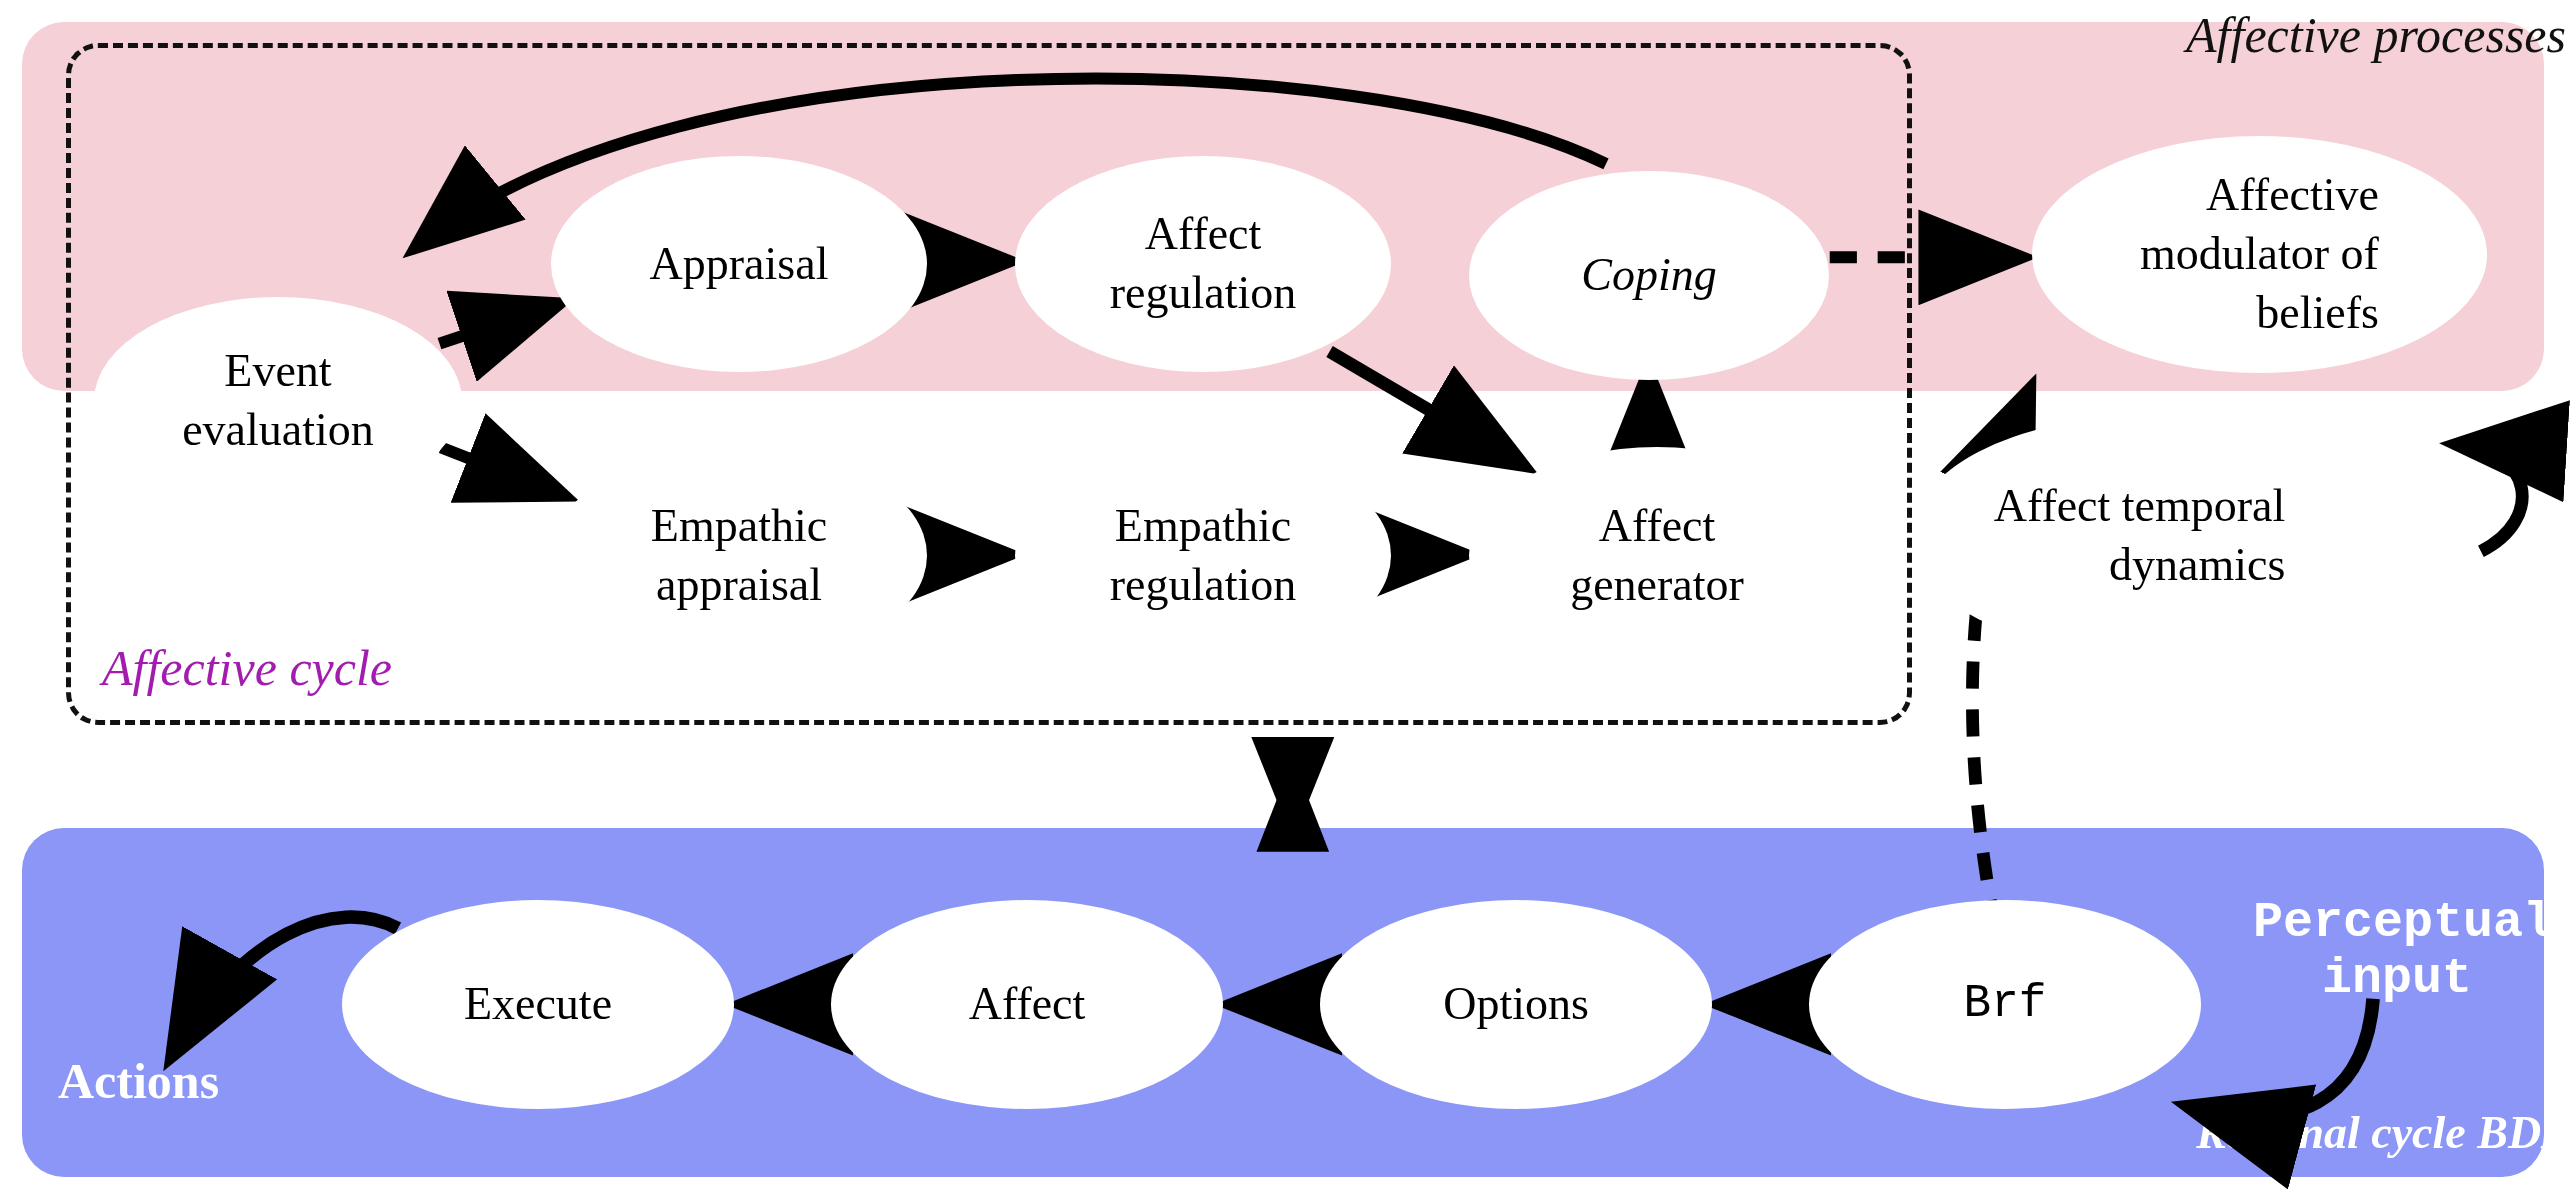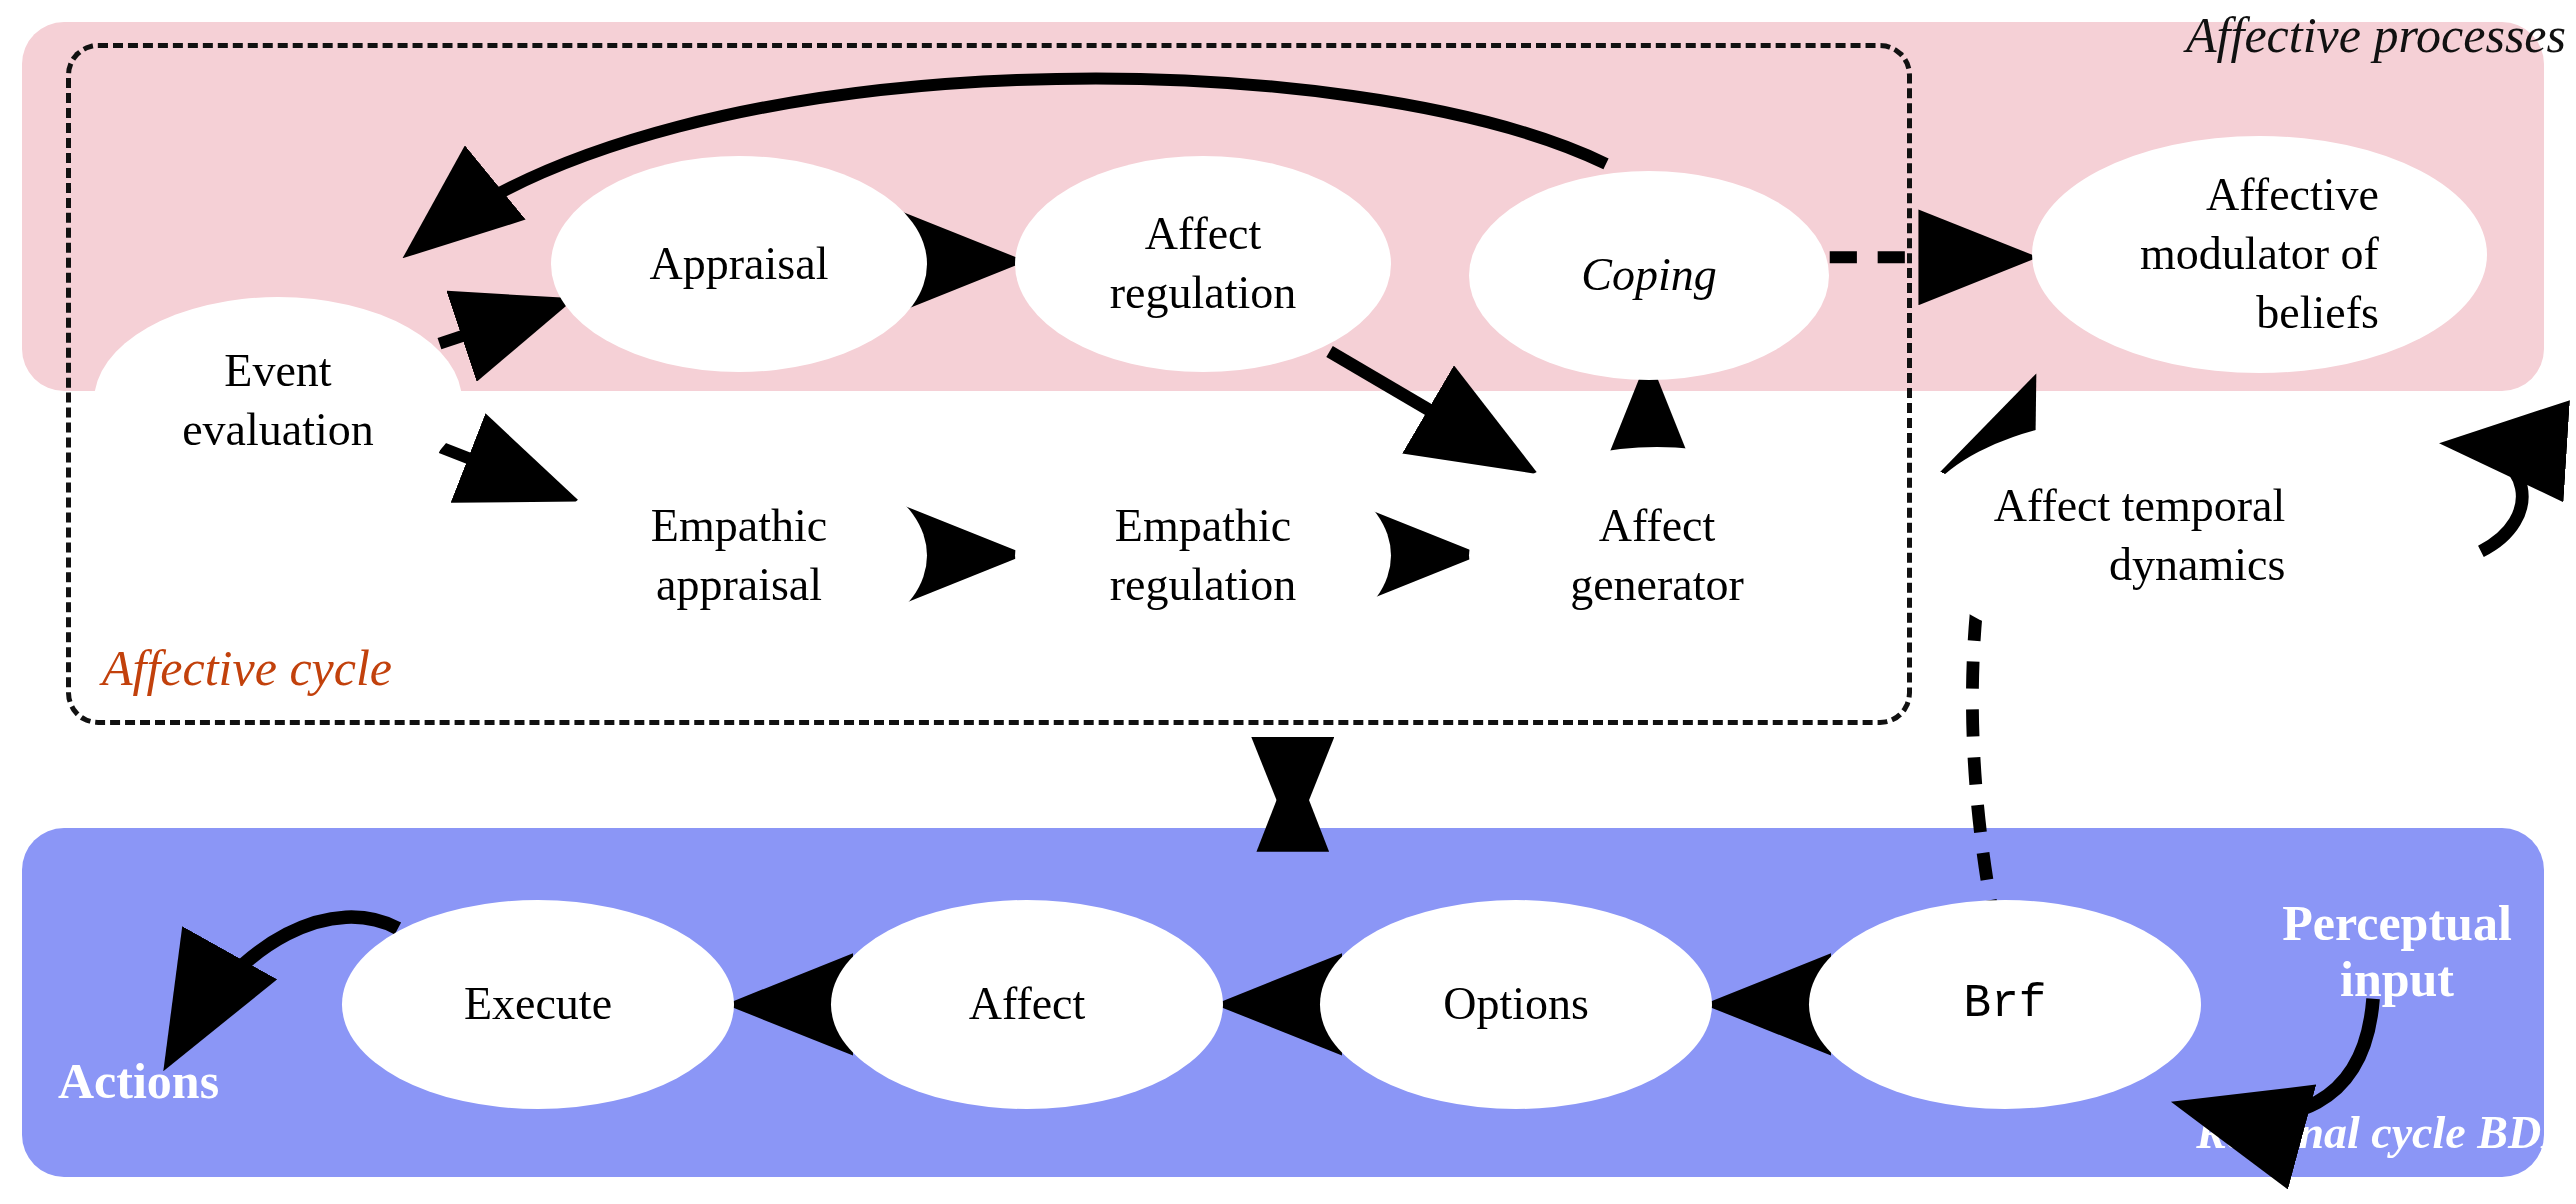--- a/index.html
+++ b/index.html
@@ -19,31 +19,31 @@
     position:absolute;left:66px;top:43px;width:1846px;height:682px;
     border:5.6px dashed #111;border-radius:32px;box-sizing:border-box;
   }
 
   
   .caption{position:absolute;white-space:nowrap;font-style:italic;}
   #affective-processes-label{
     right:38px;top:6.4px;font-size:50px;color:#111;
   }
   #affective-cycle-label{
-    left:102px;top:639px;font-size:50px;color:#c2410c;
+    left:102px;top:639px;font-size:50px;color:#a21caf;
   }
   #rational-cycle-label{
     right:45px;top:1106px;font-size:46px;color:#ffffff;font-weight:bold;
   }
   .bold-white{
     position:absolute;color:#ffffff;font-weight:bold;white-space:nowrap;
     text-align:center;line-height:1.12;font-size:50px;
   }
   #actions-label{left:58px;top:1053px;}
-  #perceptual-input-label{left:2253px;top:895px;width:288px;}
+  #perceptual-input-label{left:2253px;top:895px;width:288px;font-family:Liberation Mono, monospace;}
 
   
   .node{
     position:absolute;background:#ffffff;border-radius:50%;
     display:flex;align-items:center;justify-content:center;text-align:center;
     color:#000;font-size:46px;line-height:1.28;
     white-space:pre-line;
   }
   .node span{display:block;padding:0 11.2px;}
 

